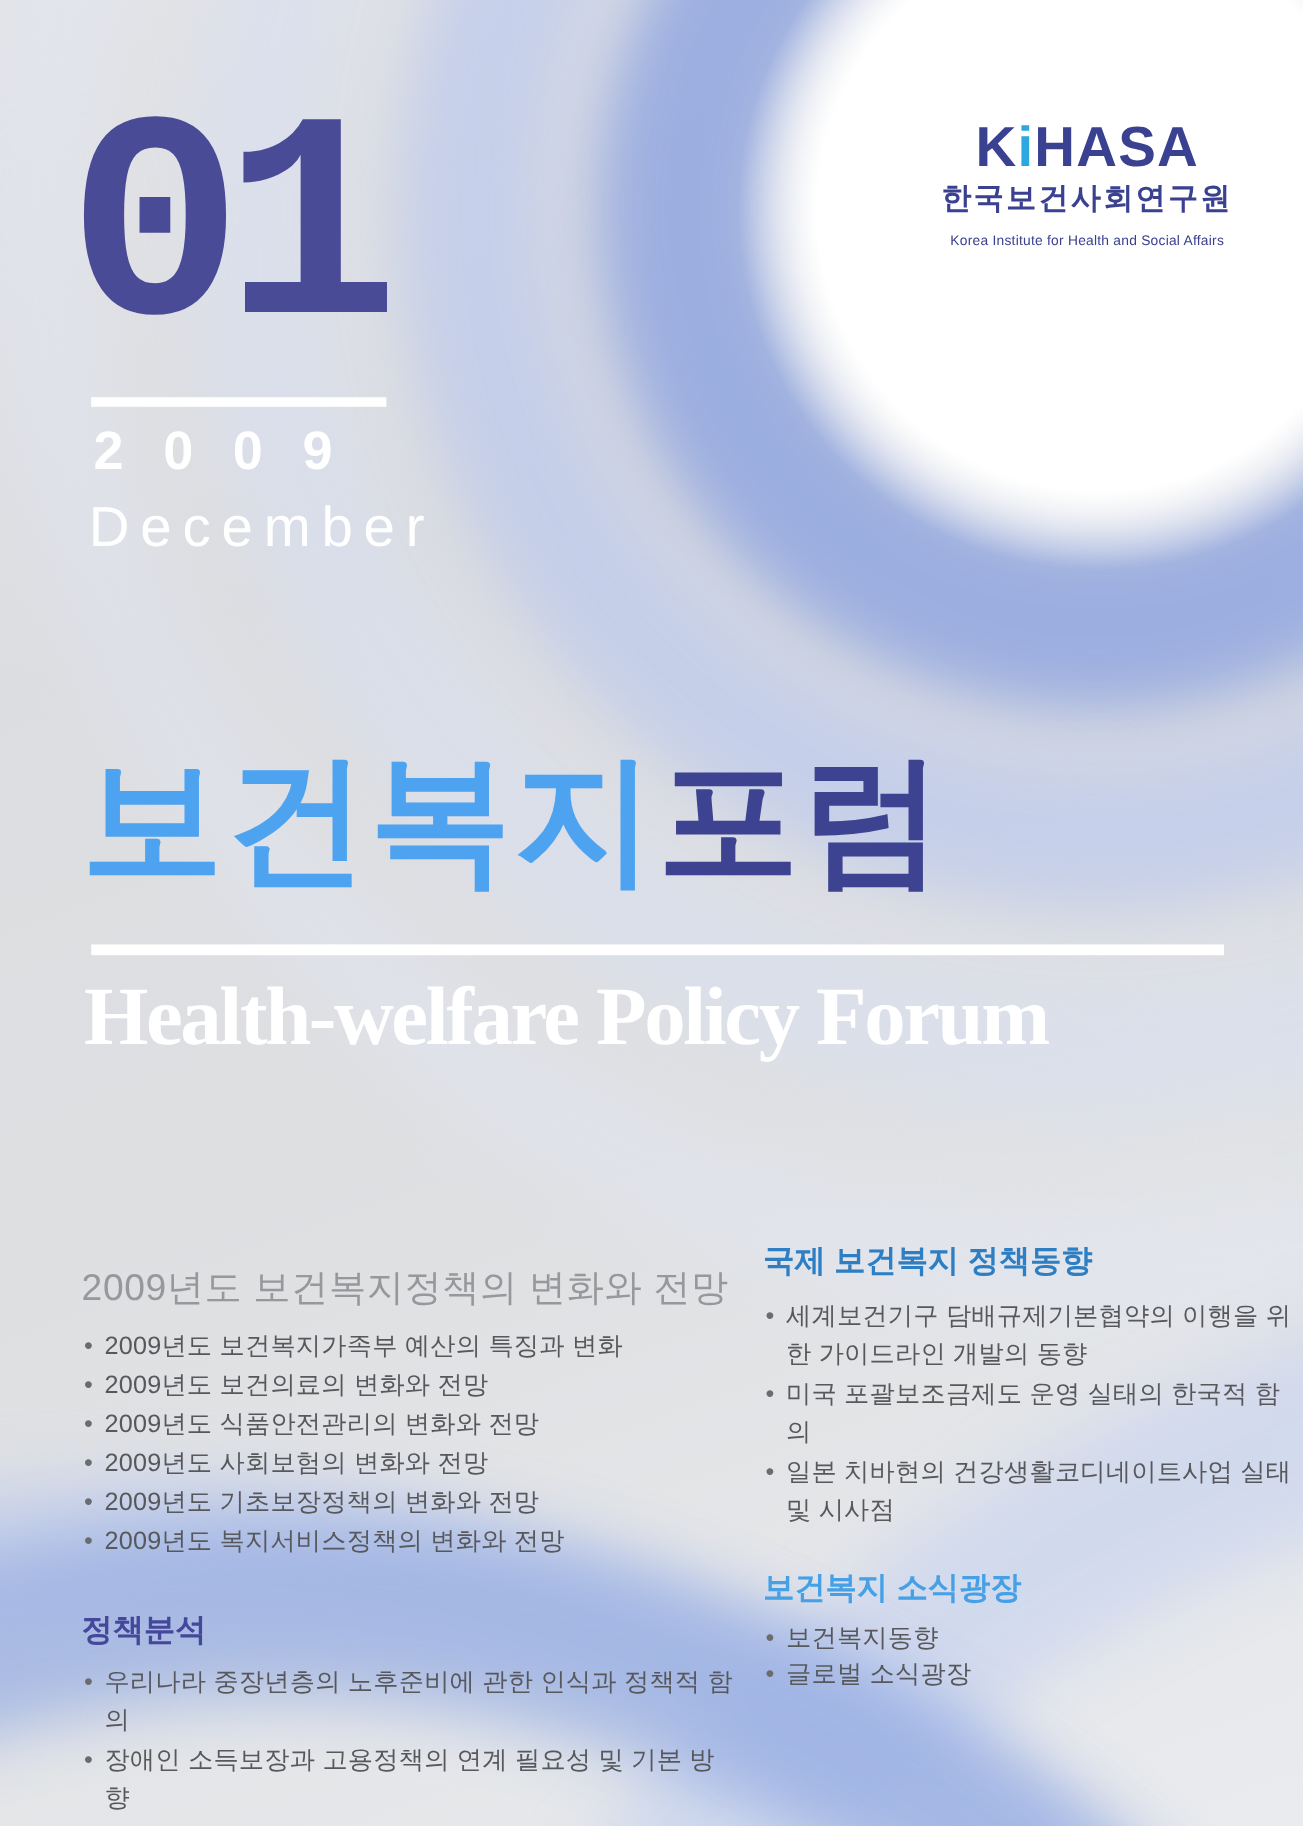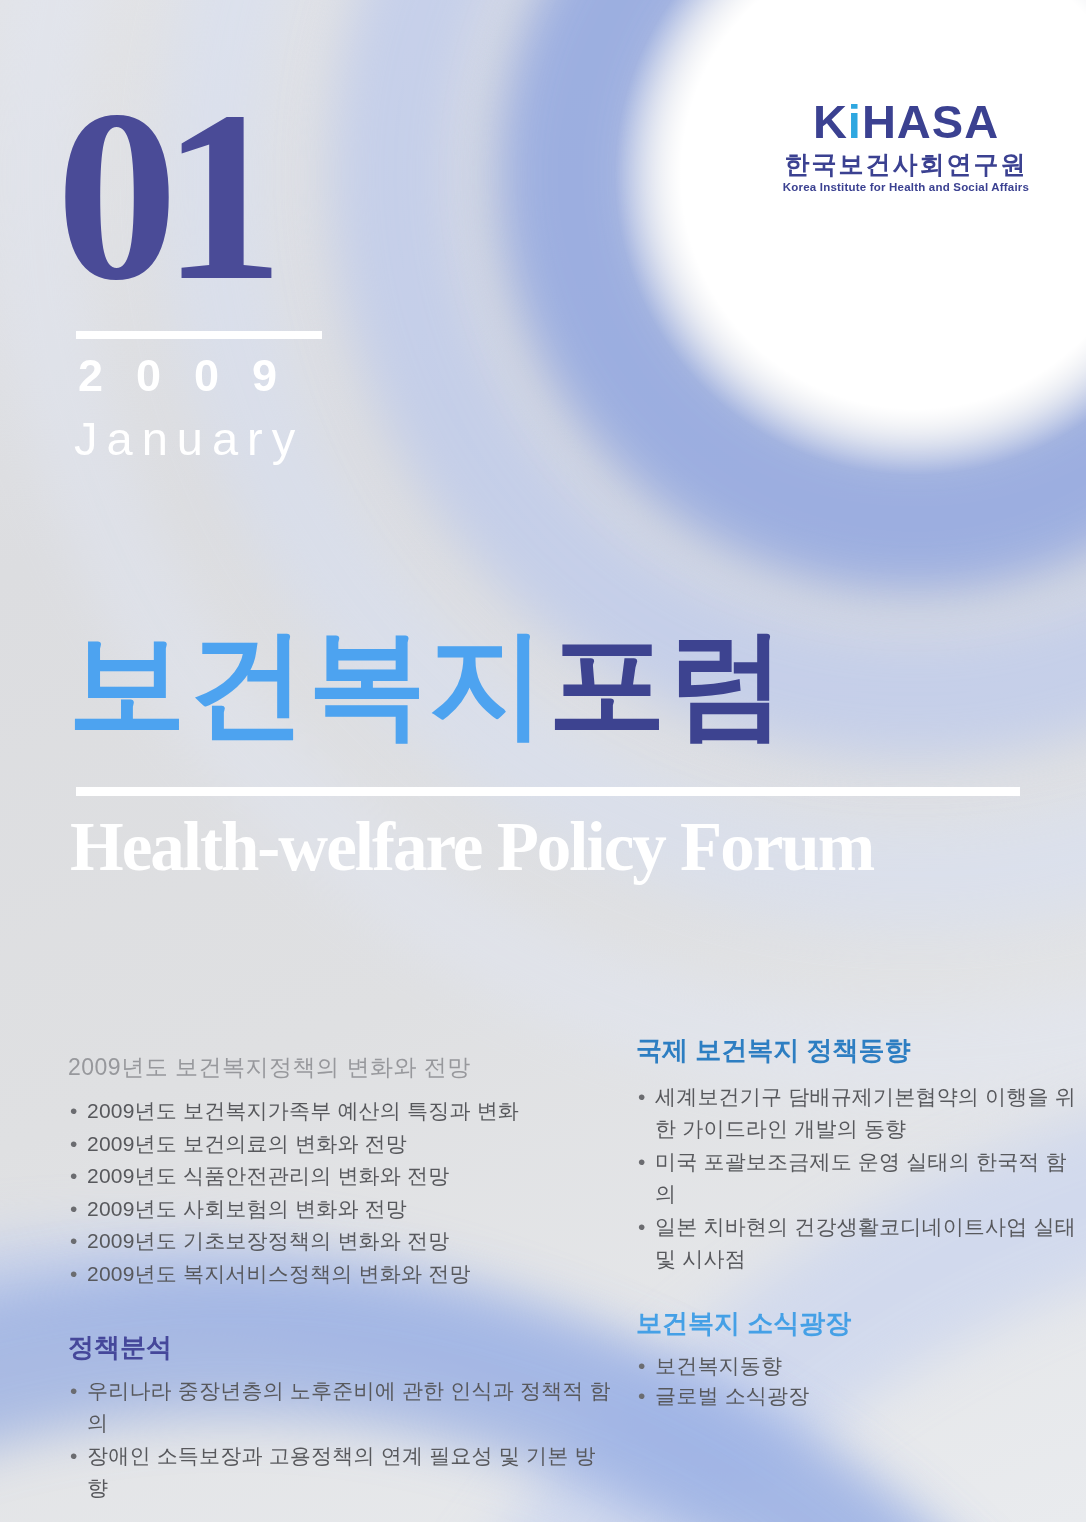--- a/index.html
+++ b/index.html
@@ -9,21 +9,21 @@
     margin:0 auto;
     overflow:hidden;
     background:linear-gradient(160deg,#e2e3e6 0%,#dcdde0 30%,#dfe0e2 60%,#e9ebee 100%);
     font-family:"Liberation Sans", sans-serif;
   }
   .bg-svg{position:absolute;left:0;top:0;width:1086px;height:1522px;}
 
   
   .issue-number{
     position:absolute;left:56px;top:74px;
-    font-family:Liberation Serif, serif;
+    font-family:Liberation Mono, monospace;
     font-size:244px;line-height:1;font-weight:bold;
     letter-spacing:-16px;color:#4a4b97;
   }
   .issue-rule{position:absolute;left:76px;top:331px;width:246px;height:8px;background:#ffffff;}
   .issue-year{
     position:absolute;left:78px;top:350px;
     font-size:45px;font-weight:bold;color:#ffffff;letter-spacing:33px;white-space:nowrap;
   }
   .issue-month{
     position:absolute;left:74px;top:411px;
@@ -35,21 +35,21 @@
   .logo-wordmark{
     font-size:47px;line-height:1;font-weight:bold;letter-spacing:1px;
     color:#3b4191;white-space:nowrap;
   }
   .logo-wordmark .dot-i{color:#2ea7e0;}
   .logo-korean{
     margin-top:3px;font-size:25px;font-weight:bold;letter-spacing:2px;
     color:#3b4191;white-space:nowrap;
   }
   .logo-english{
-    margin-top:0;font-size:11.5px;font-weight:bold;letter-spacing:0.2px;
+    margin-top:14px;font-size:11.5px;font-weight:normal;letter-spacing:0.2px;
     color:#3b4191;white-space:nowrap;
   }
 
   
   .main-title{
     position:absolute;left:68px;top:614px;
     font-size:118px;line-height:1.18;font-weight:bold;letter-spacing:2px;white-space:nowrap;
   }
   .title-primary{color:#4da3f0;}
   .title-secondary{color:#3d4390;margin-top:27px;}
@@ -62,21 +62,21 @@
   
   .col{position:absolute;top:1036px;}
   .col-left{left:68px;width:548px;}
   .col-right{left:636px;width:446px;}
 
   .section-heading{font-size:26px;font-weight:bold;line-height:1.1;}
   .hd-indigo{color:#45479a;}
   .hd-steel{color:#2d7ec2;}
   .hd-lightblue{color:#45a0e6;}
 
-  .section-subheading{margin-top:16px;font-size:23px;color:#97989c;letter-spacing:0.5px;}
+  .section-subheading{margin-top:16px;font-size:31px;color:#97989c;letter-spacing:0.5px;}
 
   ul.toc{list-style:none;margin:12px 0 0 0;padding:0;}
   ul.toc li{
     position:relative;padding-left:19px;
     font-size:21px;line-height:32.5px;color:#57585c;letter-spacing:0.2px;
   }
   ul.toc li::before{
     content:"\2022";position:absolute;left:2px;top:0;color:#6b6c70;
   }
   .gap-analysis{margin-top:44px;font-family:Liberation Serif, serif;}
@@ -109,21 +109,21 @@
     <circle cx="915" cy="175" r="300" fill="url(#whiteCore)"></circle>
 
     <circle cx="1450" cy="2250" r="1110" fill="none" stroke="#bfcdf1" stroke-width="160" opacity="0.50" filter="url(#soft)"></circle>
     <circle cx="120" cy="2450" r="1170" fill="none" stroke="#b6c6ef" stroke-width="100" opacity="0.50" filter="url(#soft)"></circle>
     <circle cx="230" cy="2330" r="990" fill="none" stroke="#93aae2" stroke-width="150" opacity="0.70" filter="url(#soft)"></circle>
   </svg>
 
   <div class="issue-number">01</div>
   <div class="issue-rule"></div>
   <div class="issue-year">2009</div>
-  <div class="issue-month">January</div>
+  <div class="issue-month">December</div>
 
   <div class="logo">
     <div class="logo-wordmark"><span>K</span><span class="dot-i">i</span><span>HASA</span></div>
     <div class="logo-korean">한국보건사회연구원</div>
     <div class="logo-english">Korea Institute for Health and Social Affairs</div>
   </div>
 
   <div class="main-title"><span class="title-primary">보건복지</span><span class="title-secondary">포럼</span></div>
   <div class="title-rule"></div>
   <div class="title-english">Health-welfare Policy Forum</div>

